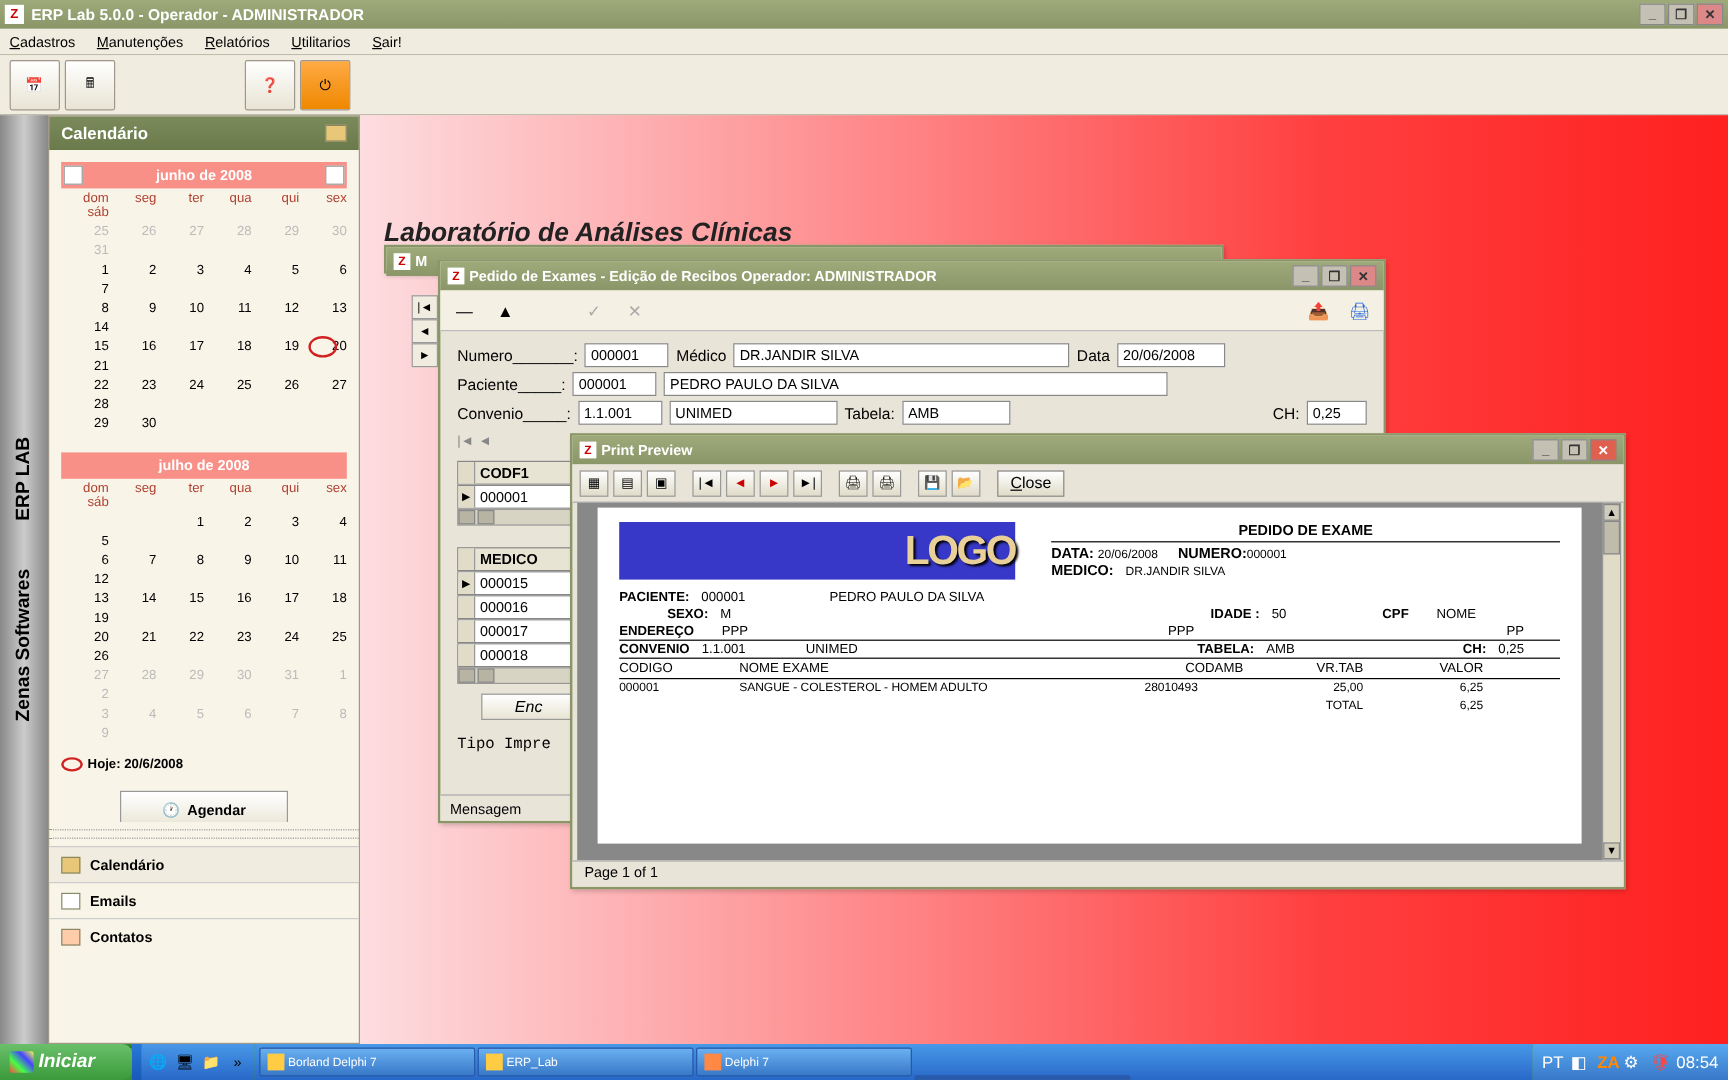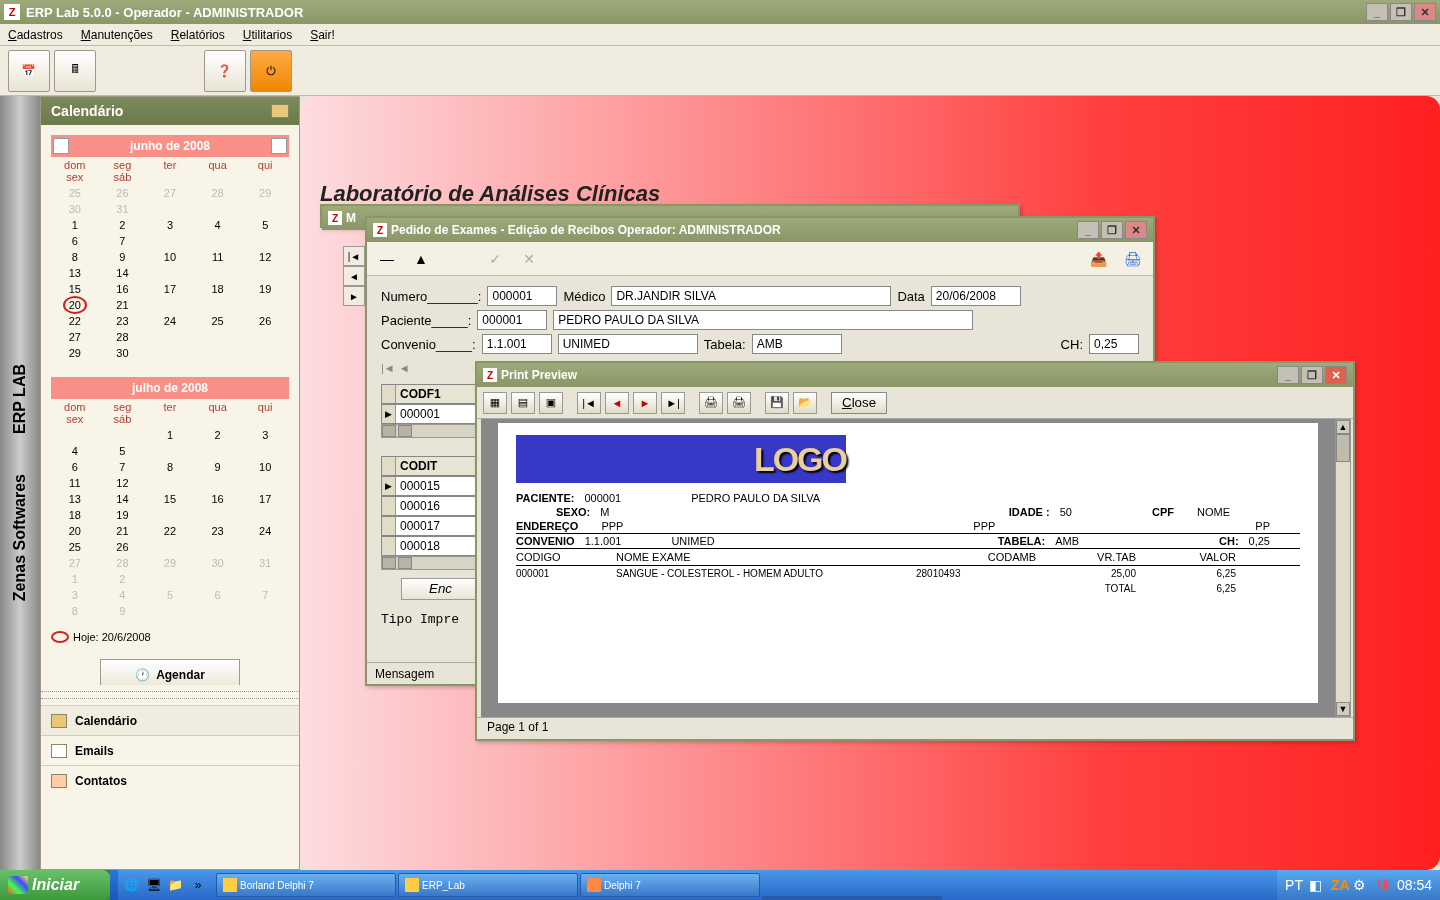--- a/index.html
+++ b/index.html
@@ -31,37 +31,37 @@
 
 .cal-panel { width: 260px; background: #f8f4e8; border: 1px solid #a09888; }
 .cal-header { height: 28px; background: linear-gradient(#7a8a5a,#6a7a4a); color: #fff; font-weight: bold; display: flex; align-items: center; padding: 0 10px; font-size: 14px; }
 .cal-header .cal-icon { margin-left: auto; width: 18px; height: 14px; background: #e8c878; border: 1px solid #886; }
 .cal-body { padding: 10px; height: 560px; overflow: hidden; }
 .month-block { margin-bottom: 12px; }
 .month-header { background: #f89088; color: #fff; height: 22px; display: flex; align-items: center; justify-content: center; font-weight: bold; font-size: 12px; position: relative; }
 .month-header .nav { position: absolute; width: 16px; height: 16px; background: #fff; border: 1px solid #999; display: flex; align-items: center; justify-content: center; cursor: pointer; font-size: 9px; }
 .month-header .nav.prev { left: 2px; }
 .month-header .nav.next { right: 2px; }
-.dow-row, .day-row { display: grid; grid-template-columns: repeat(5,1fr); text-align: center; font-size: 11px; }
+.dow-row, .day-row { display: grid; grid-template-columns: repeat(6,1fr); text-align: right; font-size: 11px; }
 .dow-row { color: #b04030; margin: 2px 0; }
 .dow-row span:nth-child(6),.dow-row span:nth-child(7){color:#b04030;}
 .day-cell { padding: 2px 0; cursor: pointer; }
 .day-cell.gray { color: #bbb; }
 .day-cell.today { position: relative; }
 .day-cell.today::after { content:''; position:absolute; left:50%; top:50%; transform:translate(-50%,-50%); width:20px; height:14px; border:2px solid #d02020; border-radius:50%; }
-.hoje-row { margin-top: 6px; font-size: 11px; font-weight: normal; display: flex; align-items: center; gap: 4px; }
+.hoje-row { margin-top: 6px; font-size: 11px; font-weight: bold; display: flex; align-items: center; gap: 4px; }
 .hoje-row .today-mark { width: 18px; height: 12px; border: 2px solid #d02020; border-radius: 50%; }
 .agendar-btn { margin: 16px auto 0; width: 140px; height: 32px; border: 1px solid #999; background: linear-gradient(#fff,#e8e4d4); display: flex; align-items: center; justify-content: center; gap: 6px; font-weight: bold; cursor: pointer; }
 .dots-bar { height:8px; border-top:1px dotted #999; border-bottom:1px dotted #999; margin:6px 0;}
 .side-item { height: 30px; display: flex; align-items: center; padding: 0 10px; gap: 8px; font-weight: bold; cursor: pointer; border-top:1px solid #ccc;}
 .side-item.active { background: #f0ece0; }
 .side-item .ic { width: 16px; height: 14px; background: #e8c878; border:1px solid #886;}
 
 
-.work-area { flex: 1; background: linear-gradient(to right, #fddde0 0%, #ff4040 70%, #ff2020 100%); position: relative; border-radius: 14px; }
+.work-area { flex: 1; background: linear-gradient(to right, #fddde0 0%, #ff4040 70%, #ff2020 100%); position: relative; }
 .lab-title { position: absolute; top: 85px; left: 20px; font-size: 22px; font-weight: bold; font-style: italic; color: #222; }
 
 
 .mdi-win { position: absolute; background: #e8e4d8; border: 2px solid #8a9668; box-shadow: 2px 2px 4px rgba(0,0,0,0.2); }
 .mdi-title { height: 24px; background: linear-gradient(#9eaa7a,#8a9668); color: #fff; display: flex; align-items: center; padding: 0 6px; font-size: 12px; font-weight: bold; }
 .mdi-title .win-controls { margin-left: auto; display:flex; gap:2px; }
 .mdi-title .ti { width:14px; height:14px; background:#fff; margin-right:4px; color:#c00; font-size:10px; display:flex;align-items:center;justify-content:center;font-weight:bold;}
 
 
 .pedido-win { left: 65px; top: 120px; width: 790px; height: 470px; }
@@ -407,21 +407,21 @@
         </div>
         <div class="scroll-strip">
             <div class="sb"></div>
             <div class="sb" style="margin-left:2px"></div>
           </div>
 
         <div style="height:8px"></div>
         <div class="grid">
           <div class="grid-head">
               <div class="grid-arrow"></div>
-              <div class="grid-cell" style="width:80px">CODIT</div>
+              <div class="grid-cell" style="width:80px">MEDICO</div>
             </div>
           <div class="grid-row">
               <div class="grid-arrow">▶</div>
               <div class="grid-cell" style="width:80px">000015</div>
             </div>
           <div class="grid-row">
               <div class="grid-arrow"></div>
               <div class="grid-cell" style="width:80px">000016</div>
             </div>
           <div class="grid-row">
@@ -474,20 +474,25 @@
         <div class="pvb">📂</div>
         <div class="sep"></div>
         <button class="close-btn"><u>C</u>lose</button>
       </div>
       <div class="pv-canvas">
         <div class="pv-page">
           <div class="doc-header">
             <div class="doc-logo">
                 <span>LOGO</span>
               </div>
+            <div class="doc-right">
+              <div class="tt">PEDIDO DE EXAME</div>
+              <div><span>DATA:</span> <span style="font-weight:normal;font-size:10px">20/06/2008</span> &nbsp;&nbsp;&nbsp; <span>NUMERO:</span><span style="font-weight:normal;font-size:10px">000001</span></div>
+              <div><span>MEDICO:</span> &nbsp; <span style="font-weight:normal;font-size:10px">DR.JANDIR SILVA</span></div>
+            </div>
           </div>
           <div class="doc-body">
             <div class="line">
                 <b>PACIENTE:</b> 
                 <span>000001</span> 
                 <span style="margin-left:60px">PEDRO PAULO DA SILVA</span>
               </div>
             <div class="line" style="padding-left:40px"><b>SEXO:</b> <span>M</span> <span style="margin-left:auto"></span><b>IDADE :</b> <span>50</span> <span style="width:60px"></span><b>CPF</b> &nbsp; <span>NOME</span><span style="width:60px"></span></div>
             <div class="line"><b>ENDEREÇO</b> &nbsp; <span>PPP</span><span style="margin-left:auto">PPP</span><span style="width:240px"></span><span>PP</span><span style="width:20px"></span></div>
             <div class="hr"></div>
@@ -507,21 +512,21 @@
             <div class="doc-table-head">
               <div style="width:100px">CODIGO</div>
               <div style="width:300px">NOME EXAME</div>
               <div style="width:120px;text-align:right">CODAMB</div>
               <div style="width:100px;text-align:right">VR.TAB</div>
               <div style="width:100px;text-align:right">VALOR</div>
             </div>
             <div class="doc-table-row">
               <div style="width:100px">000001</div>
               <div style="width:300px">SANGUE - COLESTEROL - HOMEM ADULTO</div>
-              <div style="width:120px;text-align:left">28010493</div>
+              <div style="width:120px;text-align:center">28010493</div>
               <div style="width:100px;text-align:right">25,00</div>
               <div style="width:100px;text-align:right">6,25</div>
             </div>
             <div class="doc-table-row">
               <div style="width:520px"></div>
               <div style="width:100px;text-align:right">TOTAL</div>
               <div style="width:100px;text-align:right">6,25</div>
             </div>
           </div>
         </div>

